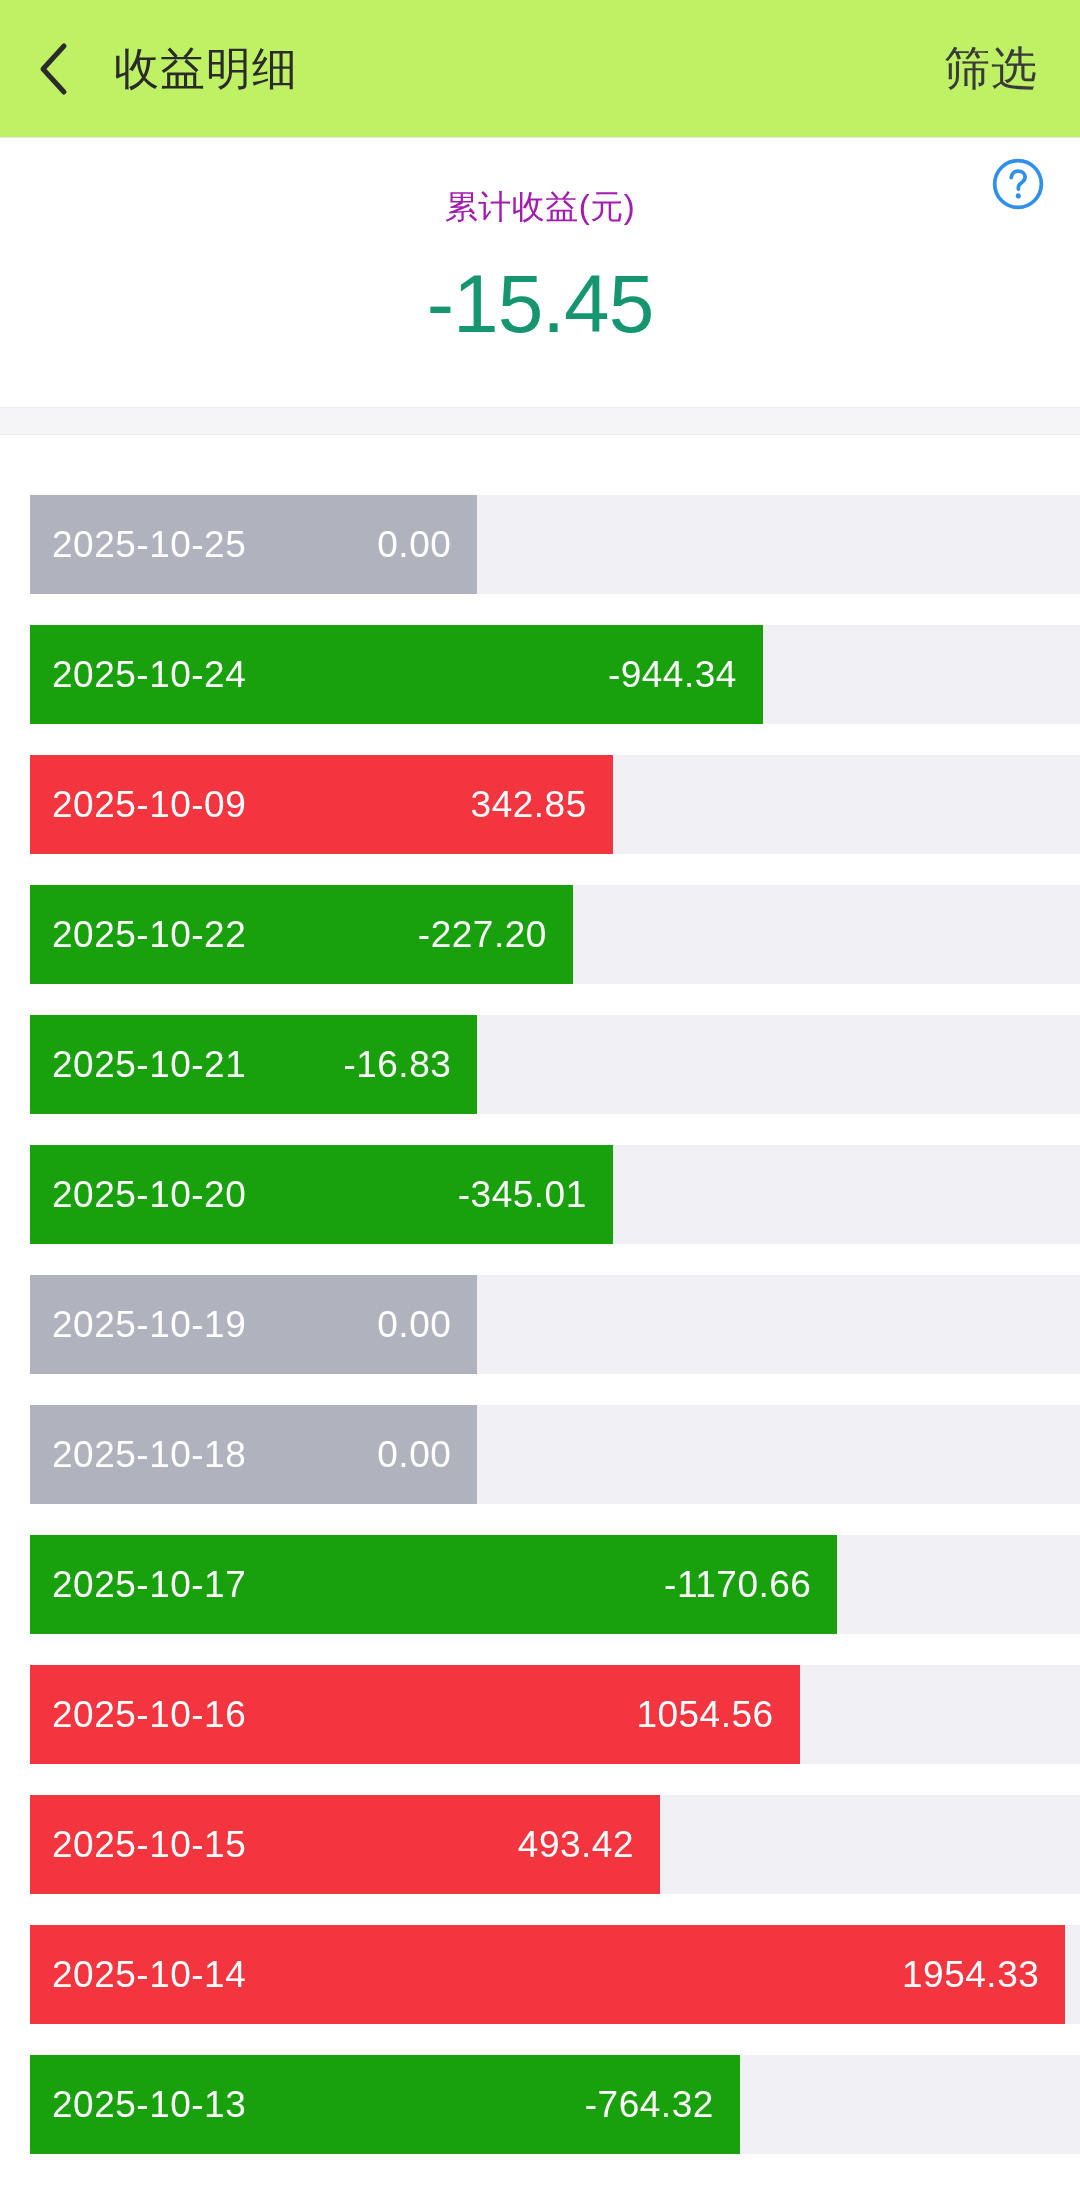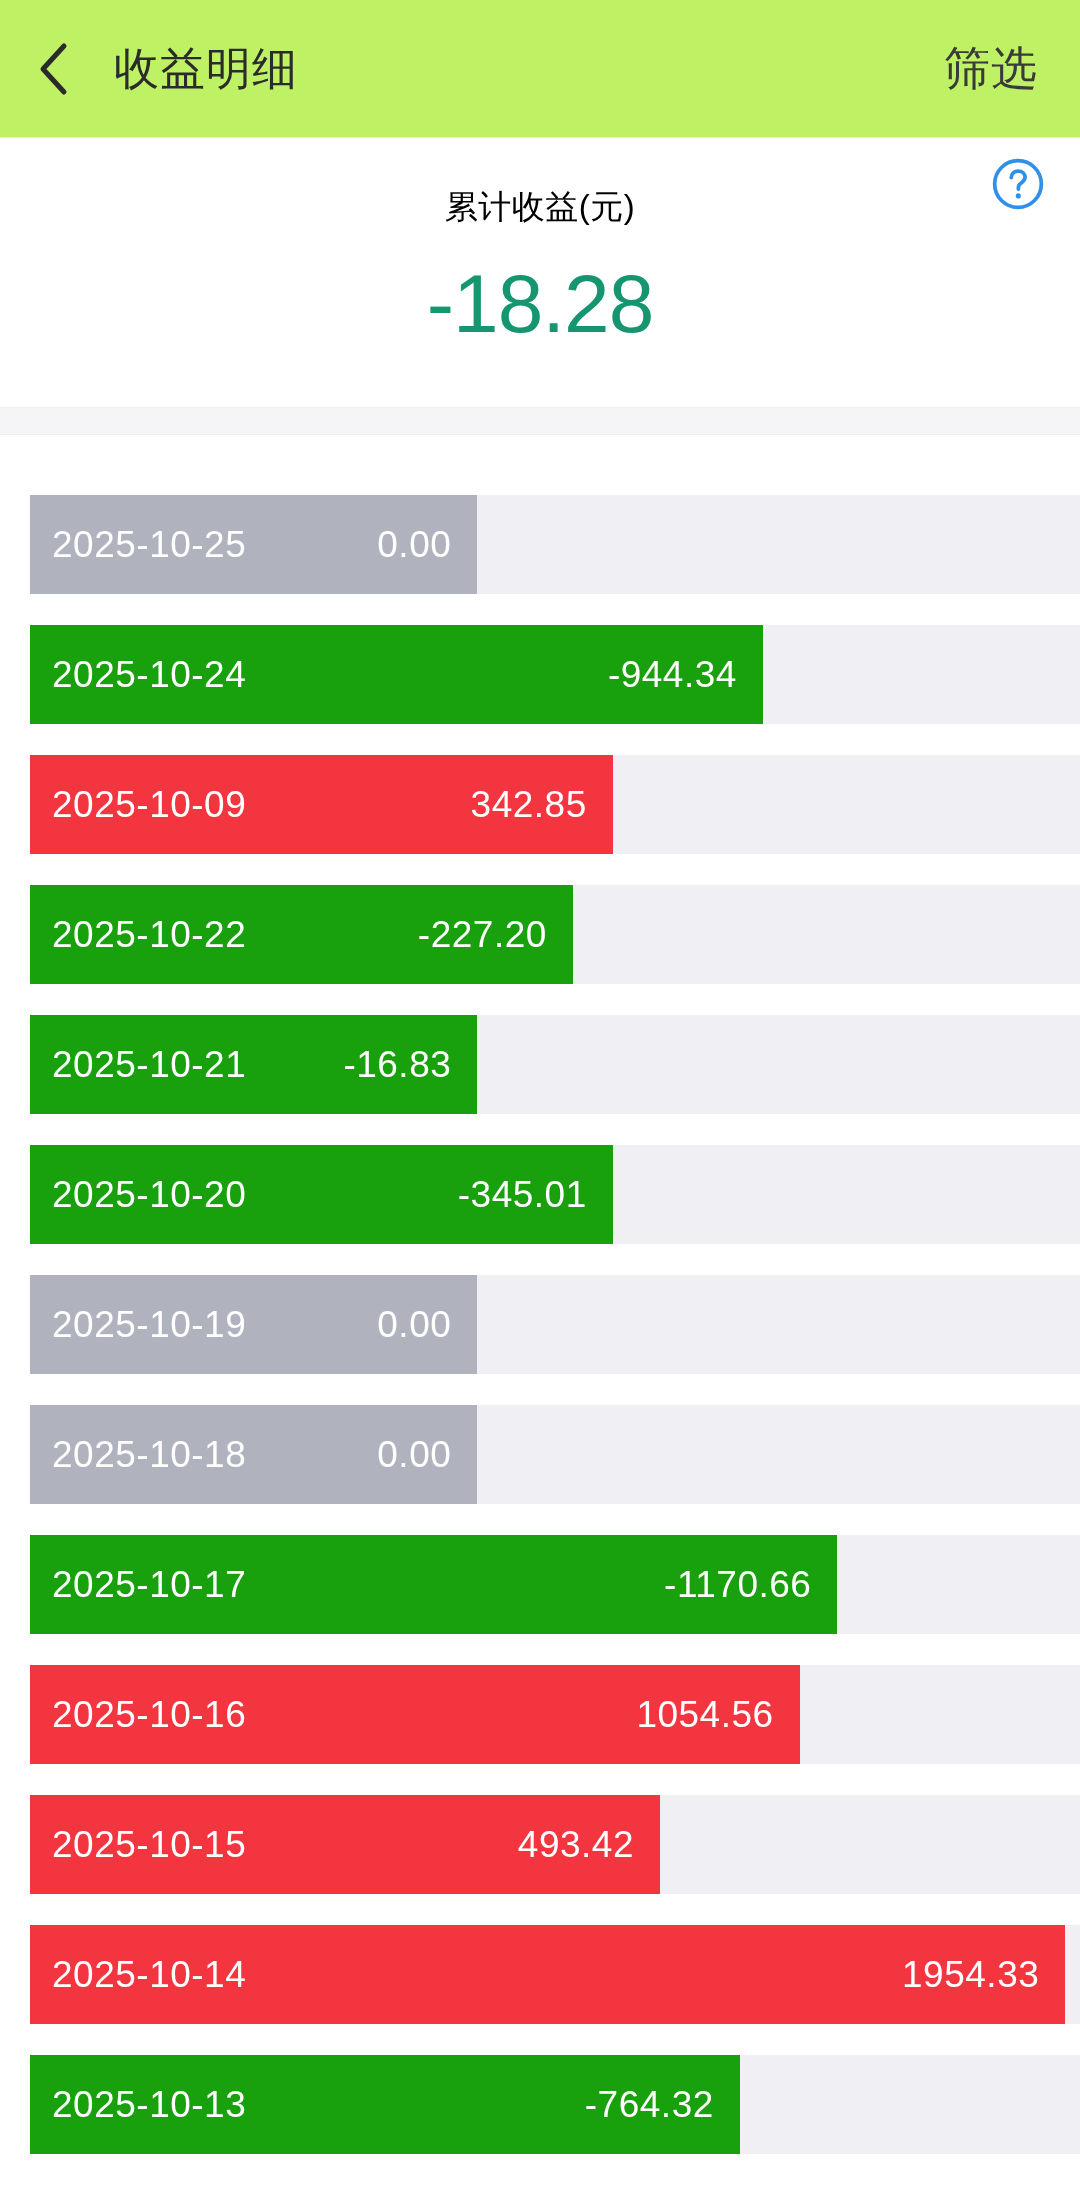--- a/index.html
+++ b/index.html
@@ -57,21 +57,21 @@
 
   
   .summary {
     position: relative;
     background: #ffffff;
     padding: 52px 0 62px 0;
     text-align: center;
   }
   .summary-label {
     font-size: 33px;
-    color: #000000;
+    color: #a21caf;
     letter-spacing: 0.5px;
     line-height: 1;
   }
   .summary-value {
     margin-top: 40px;
     font-size: 82px;
     font-weight: 500;
     color: #159670;
     line-height: 1;
     letter-spacing: -1px;
@@ -155,21 +155,21 @@
   <div class="header-action">筛选</div>
 </div>
 
 <div class="summary">
   <svg class="help-icon" viewBox="0 0 48 48">
     <circle cx="24" cy="24" r="20" fill="none" stroke="#2f90ea" stroke-width="3.2"></circle>
     <path d="M18.2 18.6c0.2-3.4 2.6-5.6 6-5.6 3.4 0 5.9 2.1 5.9 5.1 0 2.4-1.2 3.7-3.3 5.1-1.9 1.3-2.5 2.2-2.5 4v1.1" fill="none" stroke="#2f90ea" stroke-width="3.2" stroke-linecap="round" stroke-linejoin="round"></path>
     <circle cx="24.2" cy="34.2" r="2.2" fill="#2f90ea"></circle>
   </svg>
   <div class="summary-label">累计收益(元)</div>
-  <div class="summary-value">-18.28</div>
+  <div class="summary-value">-15.45</div>
 </div>
 
 <div class="section-gap"></div>
 
 <div class="chart-list" id="chart-list">
     <div class="bar-row">
       <div class="bar-track"></div>
       <div class="bar-fill zero" style="width: calc(42.6% - 12.78px);">
         <span class="bar-date">2025-10-25</span>
         <span class="bar-value">0.00</span>

